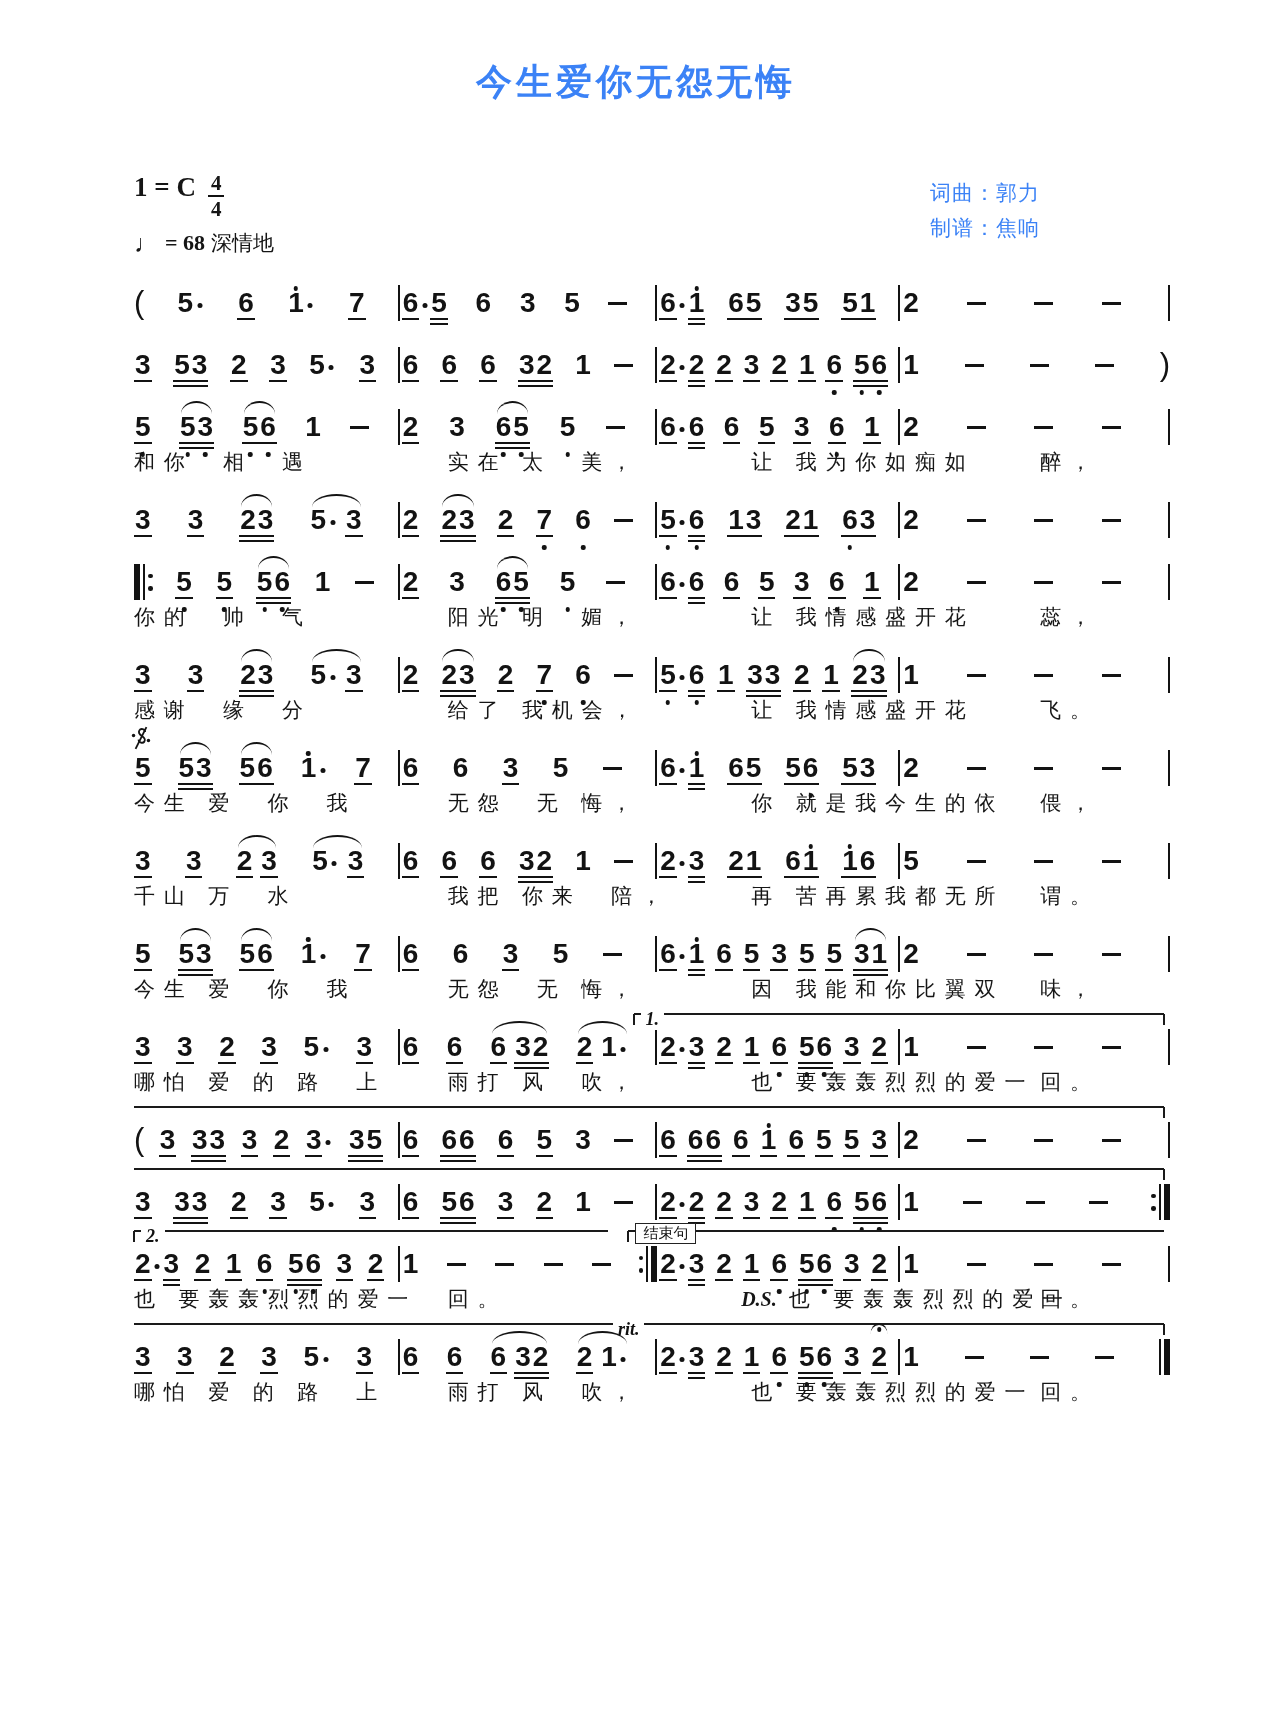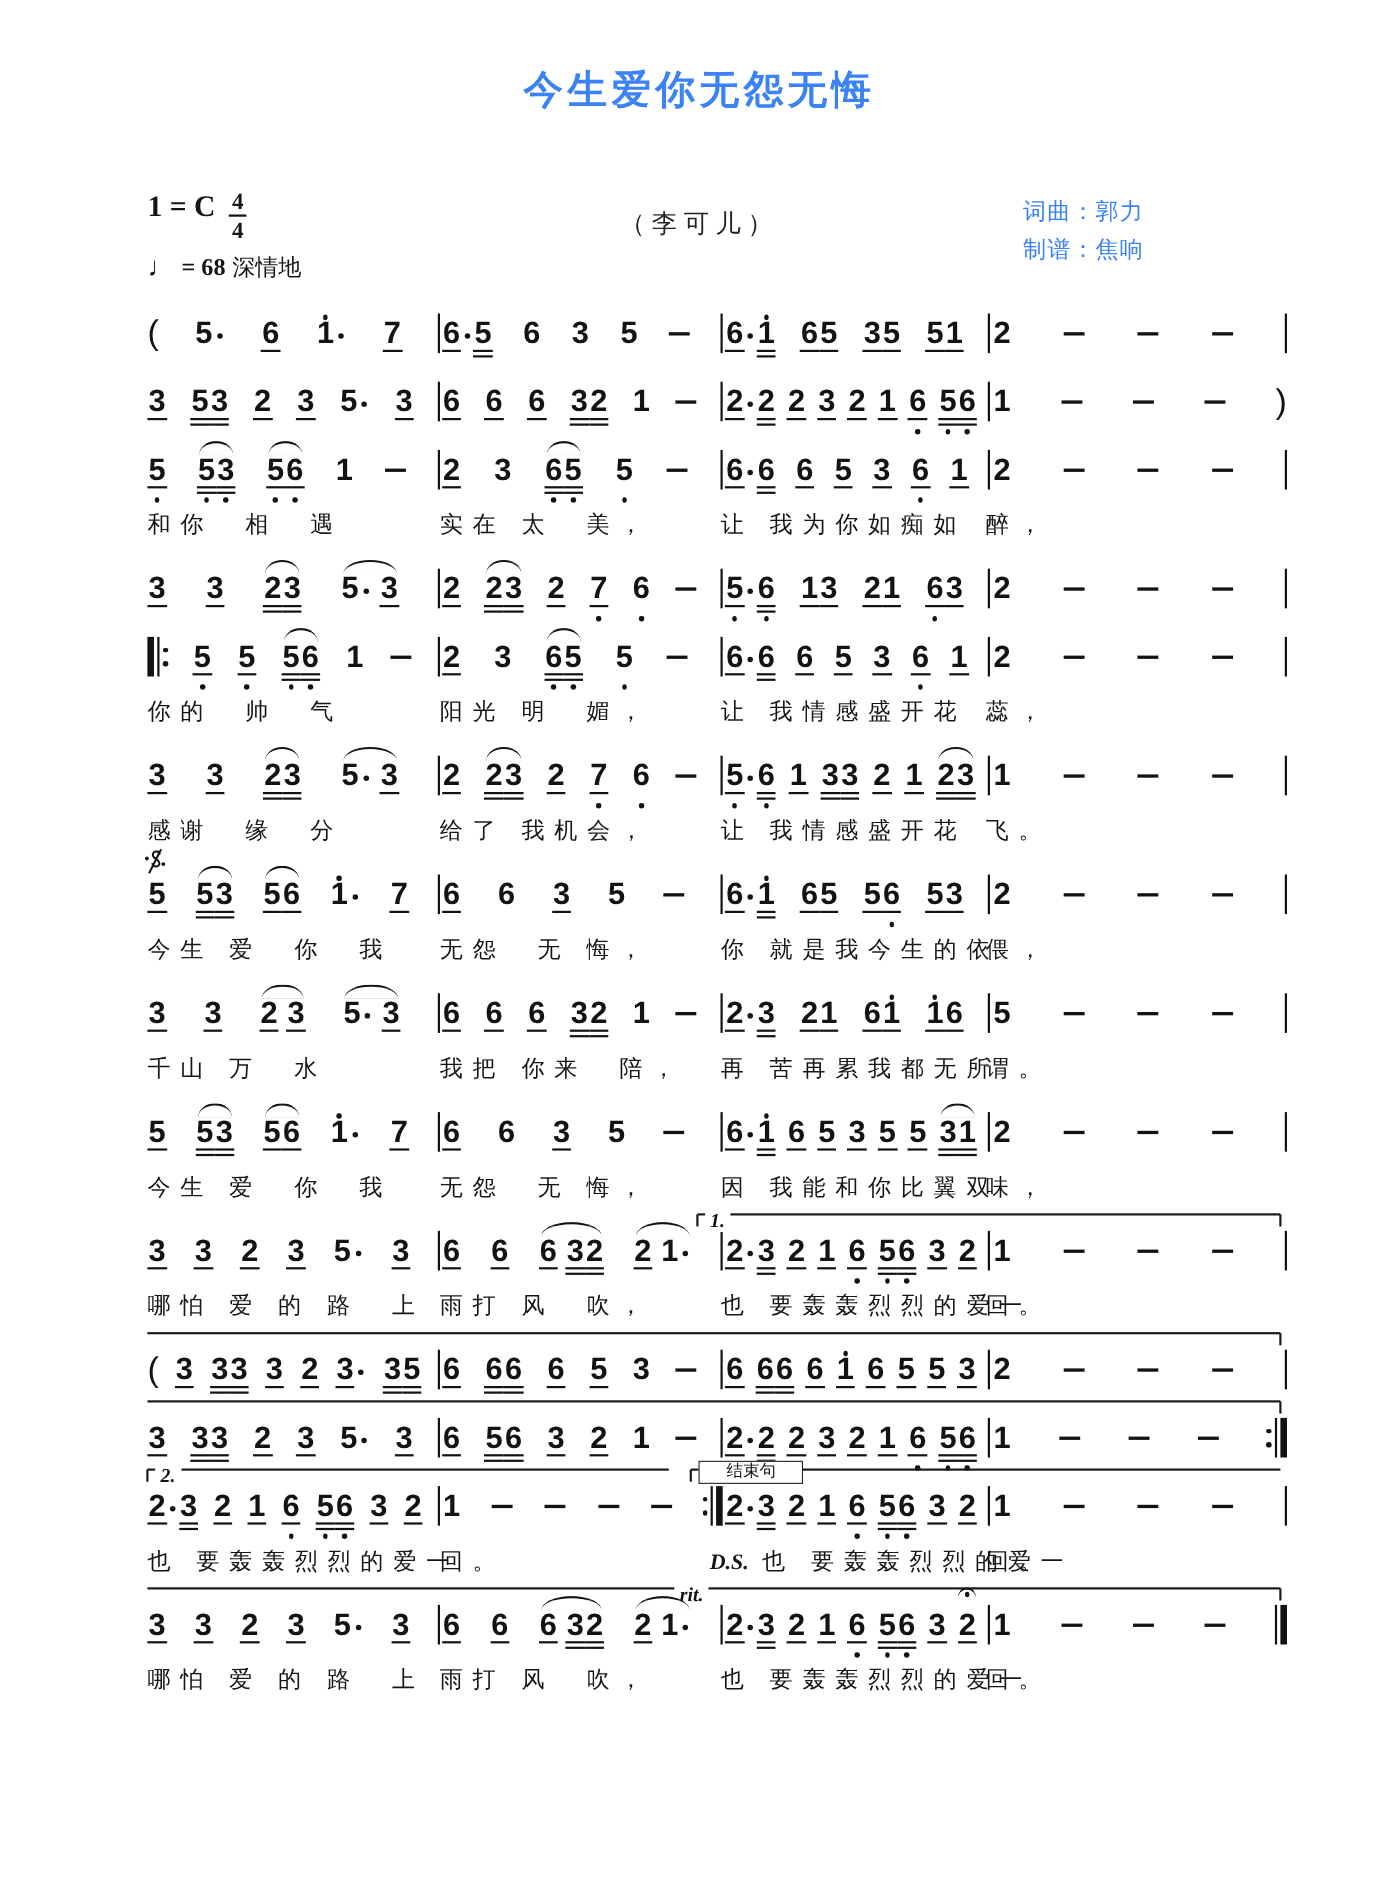--- a/index.html
+++ b/index.html
@@ -21,21 +21,21 @@
   .tsig .bot{padding:1px 3px 0;}
   .tempoline{margin-top:9px;font-size:21px;display:flex;align-items:center;gap:6px;}
   .tempoline .nq{font-size:25px;line-height:1;}
   .tempoline .eq{font-family:"Liberation Serif",serif;font-weight:700;font-size:22px;}
   .credits{position:absolute;right:232px;top:176px;text-align:left;font-size:21px;line-height:1.65;color:#3b82f6;letter-spacing:1px;}
 
   
   .score{position:relative;margin-left:134px;width:1030px;}
   .system{position:relative;padding-top:22px;}
   .notes-row{display:flex;height:40px;}
-  .lyrics-row{display:flex;margin-top:15px;height:31px;}
+  .lyrics-row{display:flex;margin-top:0;height:31px;gap:48px;}
   .notes-row > div, .lyrics-row > div{flex:0 0 auto;}
   .notes-row > :nth-child(1), .lyrics-row > :nth-child(1){width:25.8%;}
   .notes-row > :nth-child(2), .lyrics-row > :nth-child(2){width:24.8%;}
   .notes-row > :nth-child(3), .lyrics-row > :nth-child(3){width:23.4%;}
   .notes-row > :nth-child(4), .lyrics-row > :nth-child(4){width:26%;}
   .measure{display:flex;justify-content:space-between;align-items:flex-start;padding-right:2px;}
   .lyr{white-space:pre;font-size:21px;letter-spacing:0.42em;color:#161616;overflow:visible;}
 
   
   .tok{display:inline-flex;}
@@ -64,36 +64,35 @@
     border-top:2.6px solid #131313;border-radius:50% 50% 0 0/100% 100% 0 0;}
   .ferm::after{content:"";position:absolute;left:50%;top:2px;transform:translateX(-50%);width:4.5px;height:4.5px;border-radius:50%;background:#131313;}
 
   
   .brk{position:absolute;top:7px;height:11px;border-top:2px solid #1a1a1a;}
   .brk.tickL::before{content:"";position:absolute;left:-1px;top:-1px;width:2px;height:11px;background:#1a1a1a;}
   .brk.tickR::after{content:"";position:absolute;right:-1px;top:-1px;width:2px;height:11px;background:#1a1a1a;}
   .brk-label{position:absolute;left:7px;top:-5px;background:#fff;padding:0 5px;
     font-family:"Liberation Serif",serif;font-style:italic;font-weight:700;font-size:18px;line-height:1.1;color:#111;}
   .brk-label.boxed{font-style:normal;font-family:"Liberation Sans",sans-serif;font-weight:400;
-    font-size:15px;border:1.6px solid #222;padding:1px 24px;top:-9px;}
+    font-size:15px;border:1.6px solid #222;padding:1px 7px;top:-9px;}
   .ds{font-family:"Liberation Serif",serif;font-style:italic;font-weight:700;font-size:20px;
     letter-spacing:0;margin-right:2px;display:inline-block;transform:translateX(-10px);}
   .segno{position:absolute;left:-3px;top:-2px;}
 
   
   .footer{margin-top:26px;text-align:right;padding-right:268px;font-size:22px;color:#3a3a3a;letter-spacing:1px;}
 </style>
 </head>
 <body>
 
 <div class="page">
 
   <div class="header">
     <h1 class="title">今生爱你无怨无悔</h1>
-    <div class="subtitle">（李可儿）</div>
     <div class="keyblock">
       <div class="keyline">
         <span>1 = C</span>
         <span class="tsig">
           <span class="top">4</span>
           <span class="bot">4</span>
         </span>
       </div>
       <div class="tempoline">
         <span class="nq">♩</span>

